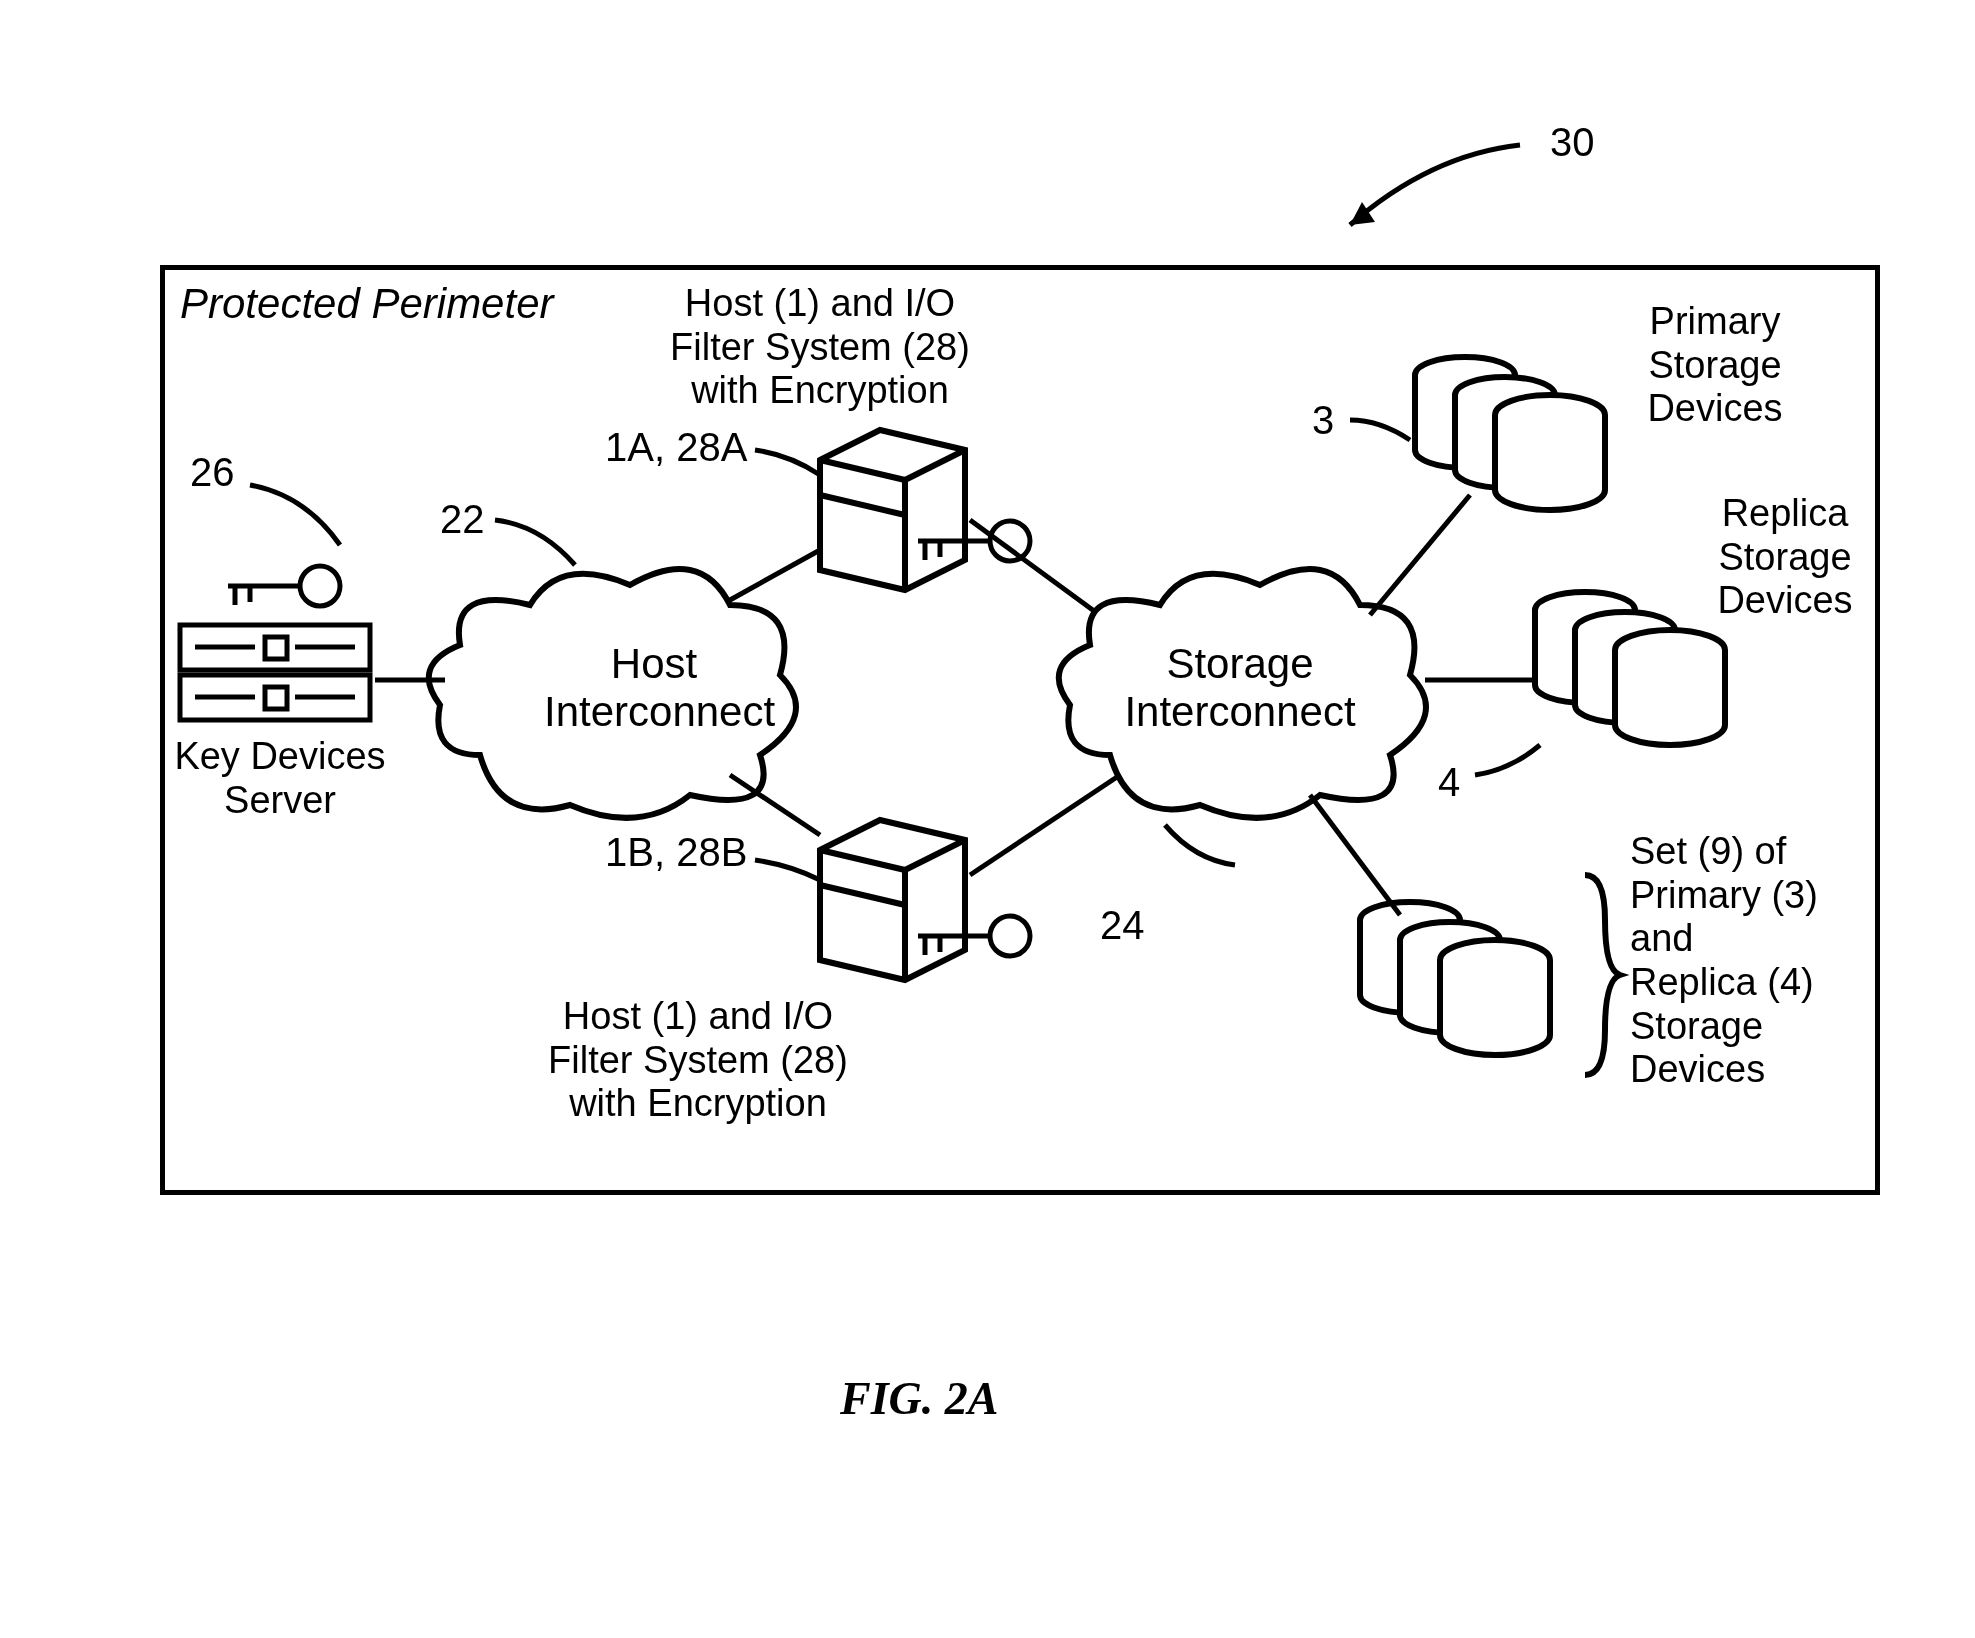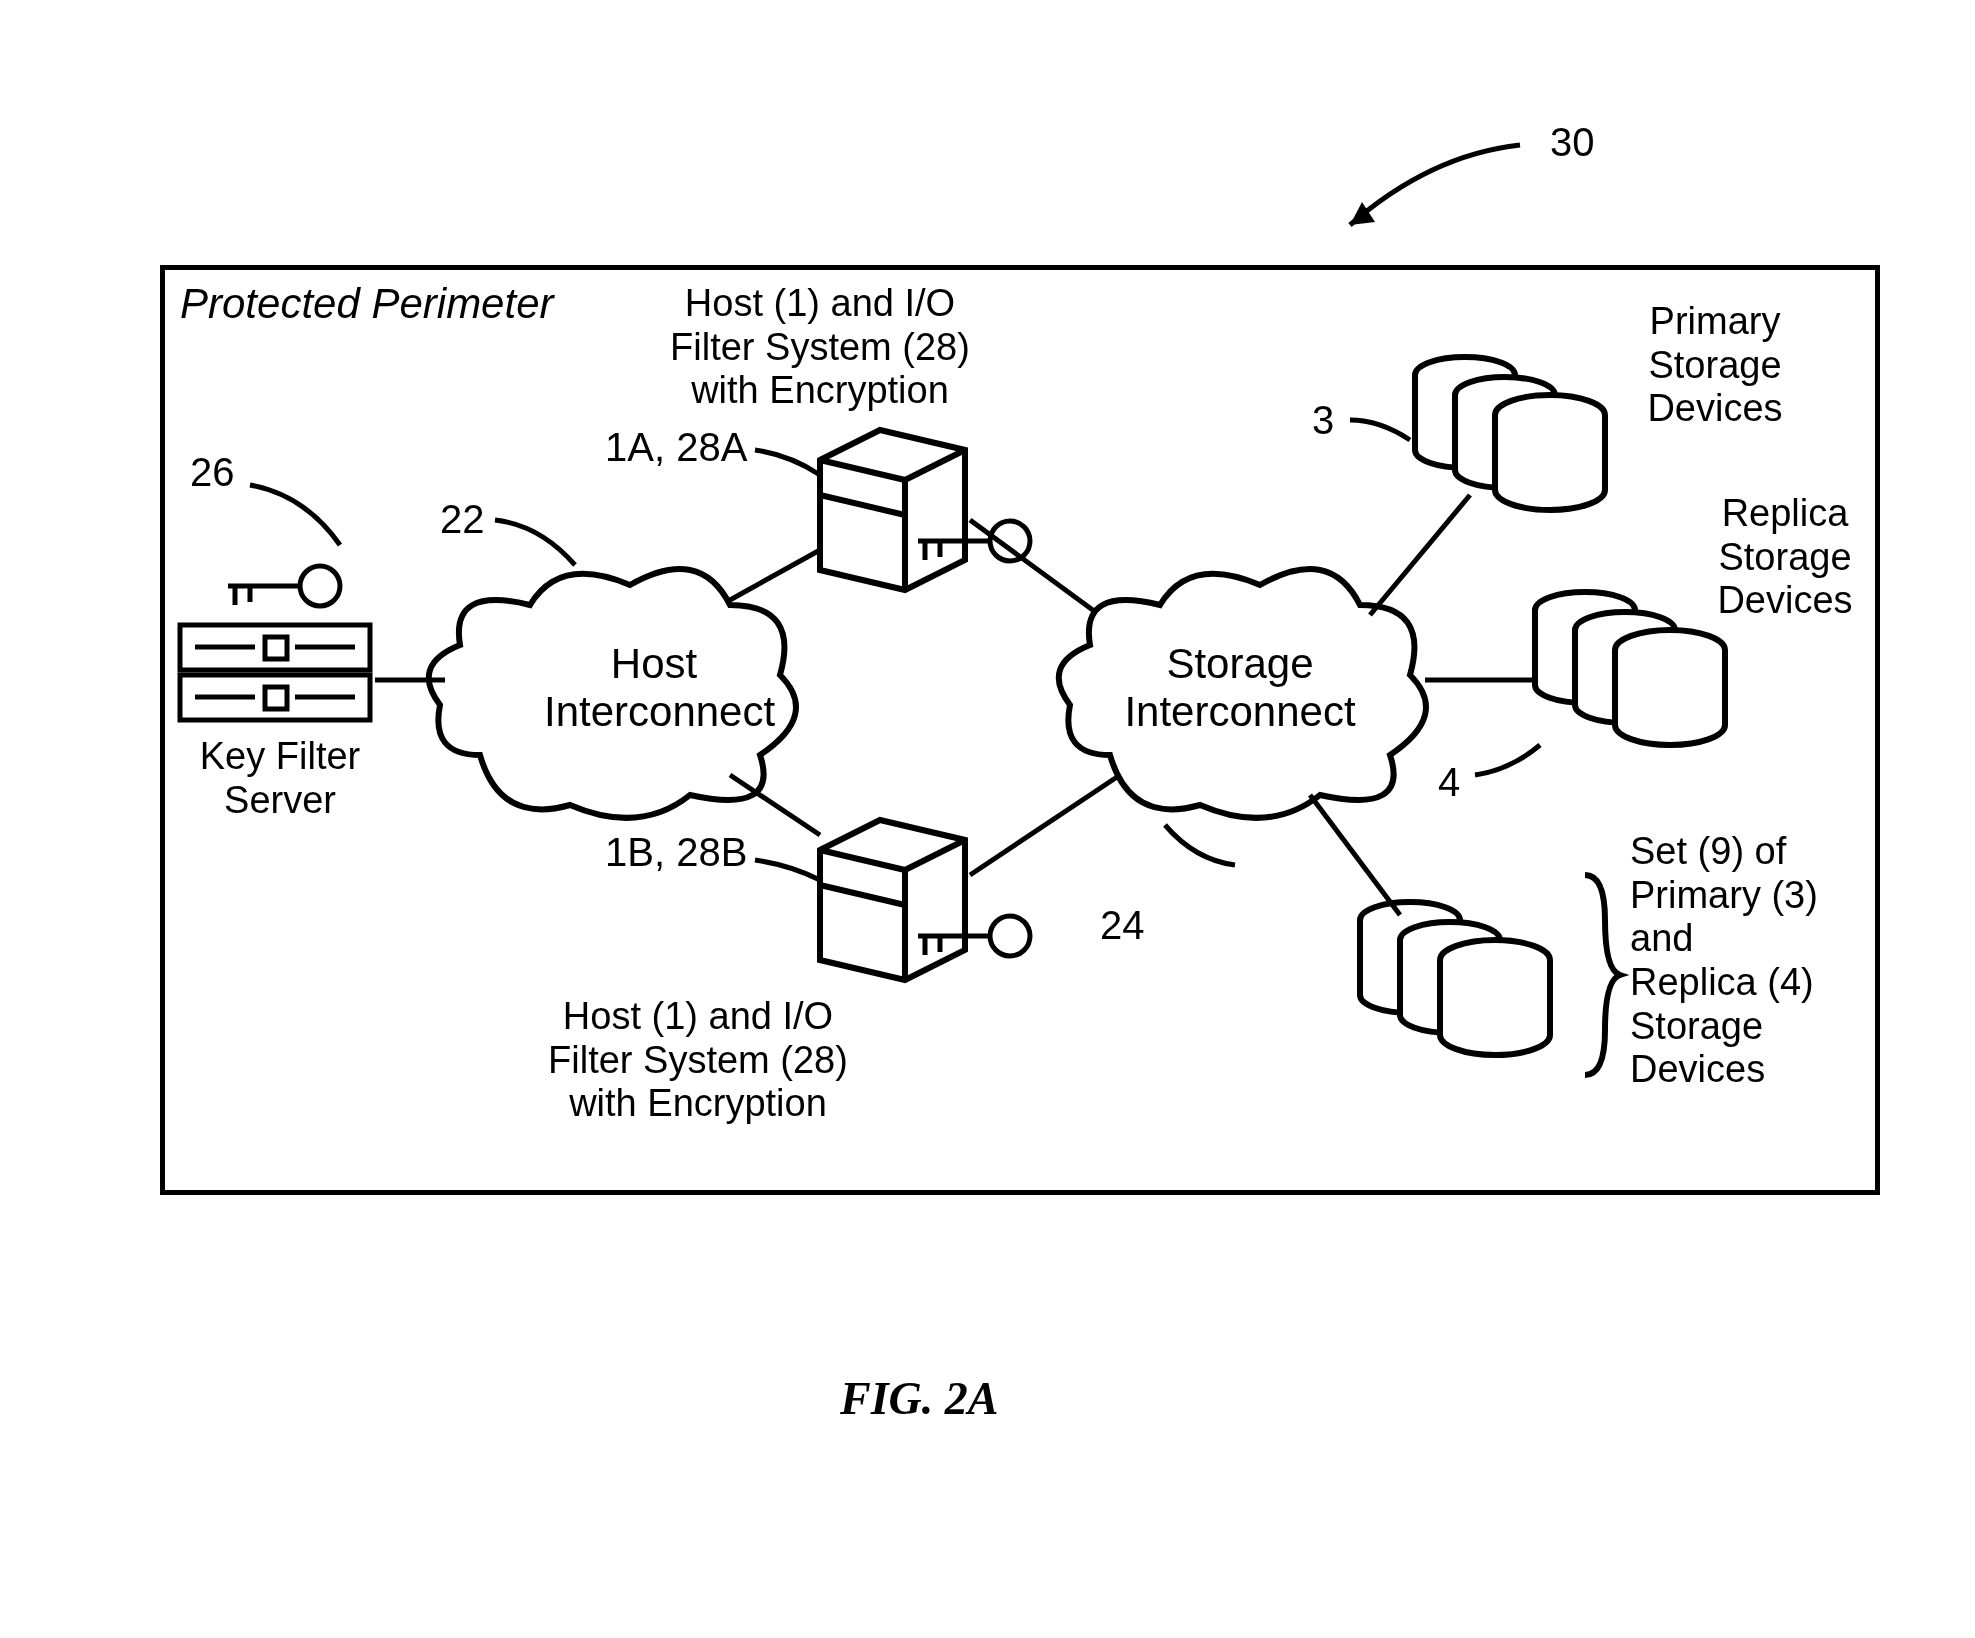--- a/index.html
+++ b/index.html
@@ -66,21 +66,21 @@
       <rect x="5" y="10" width="190" height="45"></rect>
       <rect x="5" y="60" width="190" height="45"></rect>
       <line x1="20" y1="32" x2="80" y2="32"></line>
       <rect x="90" y="22" width="22" height="22"></rect>
       <line x1="120" y1="32" x2="180" y2="32"></line>
       <line x1="20" y1="82" x2="80" y2="82"></line>
       <rect x="90" y="72" width="22" height="22"></rect>
       <line x1="120" y1="82" x2="180" y2="82"></line>
     </g>
   </svg>
-  <div class="label" style="left:130px; top:695px; width:220px;">Key Filter
+  <div class="label" style="left:130px; top:695px; width:220px;">Key Devices
 Server</div>
 
   <svg class="shape" style="left:180px; top:520px;" width="130" height="55">
     <g stroke="#000" stroke-width="5" fill="none">
       <circle cx="100" cy="26" r="20"></circle>
       <line x1="80" y1="26" x2="8" y2="26"></line>
       <line x1="15" y1="26" x2="15" y2="45"></line>
       <line x1="30" y1="26" x2="30" y2="42"></line>
     </g>
   </svg>

